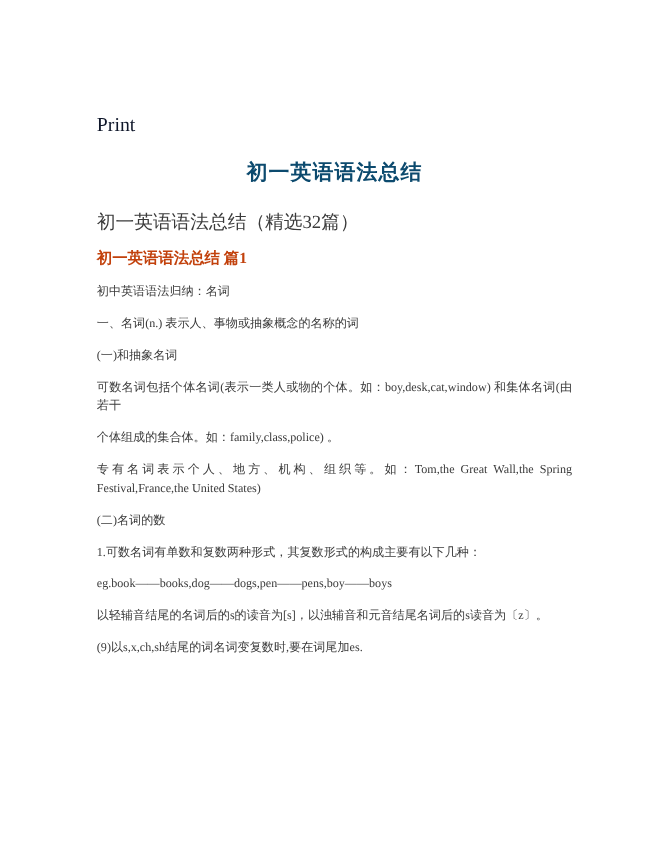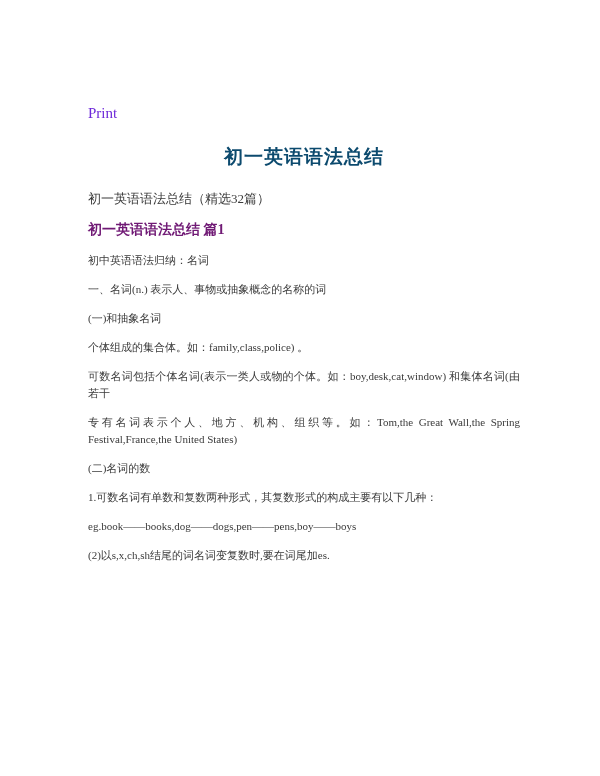--- a/index.html
+++ b/index.html
@@ -12,44 +12,44 @@
     width: 600px;
     height: 776px;
     box-sizing: border-box;
     padding: 62px 80px 0 88px;
     background: #ffffff;
     color: #3a3a3a;
     font-family: "Liberation Serif", "DejaVu Serif", serif;
     overflow: hidden;
   }
   .print-link {
-    font-size: 15px;
+    font-size: 18px;
     line-height: 14px;
     margin-bottom: 16px;
-    color: #6d28d9;
+    color: #0f172a;
     cursor: pointer;
     display: inline-block;
     margin-top: 44px;
   }
   .doc-title {
     font-size: 19px;
     font-weight: bold;
     text-align: center;
     color: #0c4a6e;
     margin: 8px 0 20px 0;
     letter-spacing: 1px;
   }
   .doc-subtitle {
-    font-size: 13px;
+    font-size: 17px;
     margin: 0 0 13px 0;
   }
   .section-heading {
     font-size: 14px;
     font-weight: bold;
-    color: #701a75;
+    color: #c2410c;
     margin: 0 0 13px 0;
   }
   .para {
     font-size: 11px;
     line-height: 17px;
     margin: 12px 0 10px 0;
     text-align: justify;
     word-break: break-word;
   }
 </style>
@@ -62,21 +62,22 @@
 
   <h1 class="doc-title">初一英语语法总结</h1>
 
   <p class="doc-subtitle">初一英语语法总结（精选32篇）</p>
 
   <h2 class="section-heading">初一英语语法总结 篇1</h2>
 
   <p class="para">初中英语语法归纳：名词</p>
   <p class="para">一、名词(n.) 表示人、事物或抽象概念的名称的词</p>
   <p class="para">(一)和抽象名词</p>
+  <p class="para">可数名词包括个体名词(表示一类人或物的个体。如：boy,desk,cat,window) 和集体名词(由若干</p>
   <p class="para">个体组成的集合体。如：family,class,police) 。</p>
-  <p class="para">可数名词包括个体名词(表示一类人或物的个体。如：boy,desk,cat,window) 和集体名词(由若干</p>
   <p class="para">专有名词表示个人、地方、机构、组织等。如：Tom,the Great Wall,the Spring Festival,France,the United States)</p>
   <p class="para">(二)名词的数</p>
   <p class="para">1.可数名词有单数和复数两种形式，其复数形式的构成主要有以下几种：</p>
   <p class="para">eg.book——books,dog——dogs,pen——pens,boy——boys</p>
-  <p class="para">(2)以s,x,ch,sh结尾的词名词变复数时,要在词尾加es.</p>
+  <p class="para">以轻辅音结尾的名词后的s的读音为[s]，以浊辅音和元音结尾名词后的s读音为〔z〕。</p>
+  <p class="para">(9)以s,x,ch,sh结尾的词名词变复数时,要在词尾加es.</p>
 
 </div>
 
 </body></html>

